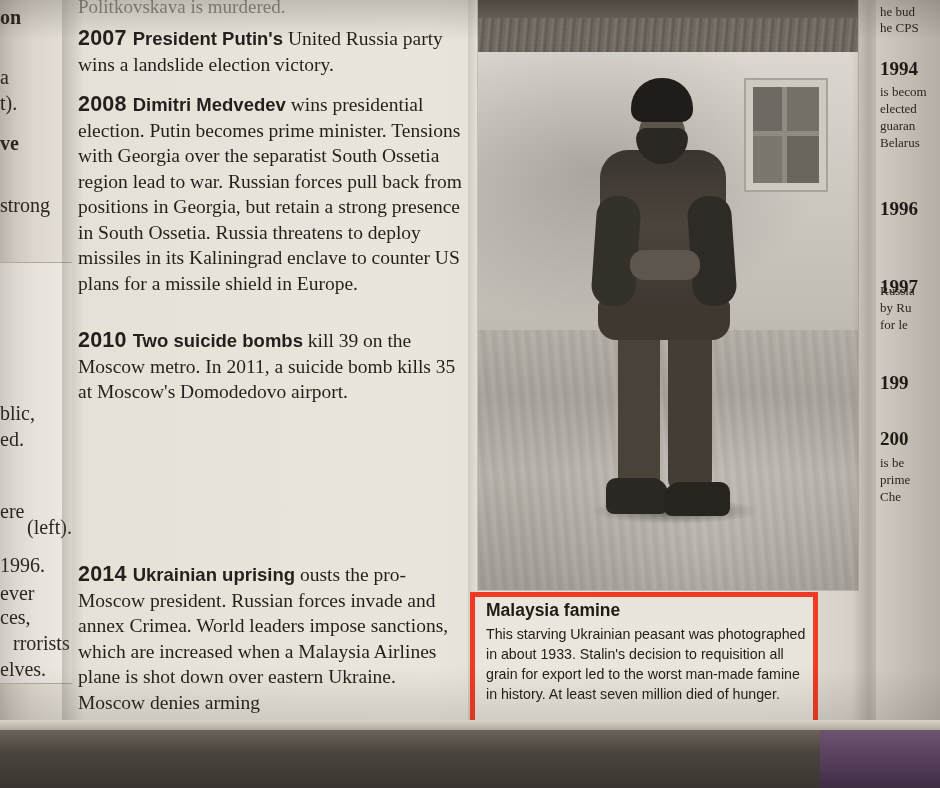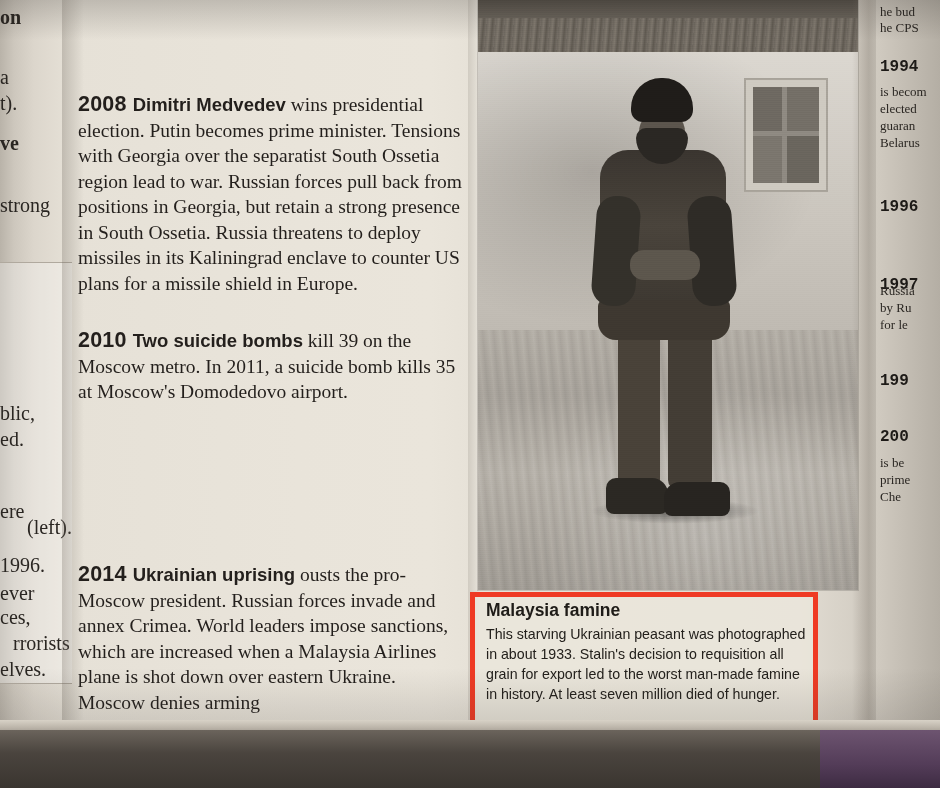--- a/index.html
+++ b/index.html
@@ -289,23 +289,23 @@
     position: absolute;
     left: 4px;
     color: #2a2622;
     font-size: 13px;
     line-height: 16px;
     white-space: nowrap;
   }
   .right-strip .ryear {
     position: absolute;
     left: 4px;
-    font-family: Liberation Mono, monospace;
+    font-family: Liberation Serif, serif;
     font-weight: bold;
-    font-size: 16px;
+    font-size: 19px;
     color: #1d1a17;
     white-space: nowrap;
   }
   .gutter-right {
     position: absolute;
     right: 64px; top: 0; width: 24px; height: 736px;
     background: linear-gradient(90deg, rgba(130,122,112,0.0) 0%, rgba(120,112,102,0.35) 70%, rgba(90,84,76,0.15) 100%);
   }
   .gutter-left {
     position: absolute;
@@ -338,21 +338,25 @@
     <div class="frag" style="top:518px;text-align:right;">(left).</div>
     <div class="frag" style="top:556px;">1996.</div>
     <div class="frag" style="top:584px;">ever</div>
     <div class="frag" style="top:608px;">ces,</div>
     <div class="frag" style="top:634px;padding-left:13px;">rrorists</div>
     <div class="frag" style="top:660px;">elves.</div>
   </div>
   <div class="gutter-left"></div>
 
   <div class="col-main">
-
+    <div class="cut-line">Politkovskaya is murdered.</div>
+
+    <div class="entry" style="top:26px;">
+      <span class="year">2007</span><span class="lead">President Putin's</span> <span class="body">United Russia party wins a landslide election victory.</span>
+    </div>
 
     <div class="entry" style="top:92px;">
       <span class="year">2008</span><span class="lead">Dimitri Medvedev</span> <span class="body">wins presidential election. Putin becomes prime minister. Tensions with Georgia over the separatist South Ossetia region lead to war. Russian forces pull back from positions in Georgia, but retain a strong presence in South Ossetia. Russia threatens to deploy missiles in its Kaliningrad enclave to counter US plans for a missile shield in Europe.</span>
     </div>
 
     <div class="entry" style="top:328px;">
       <span class="year">2010</span><span class="lead">Two suicide bombs</span> <span class="body">kill 39 on the Moscow metro. In 2011, a suicide bomb kills 35 at Moscow's Domodedovo airport.</span>
     </div>
 
 

